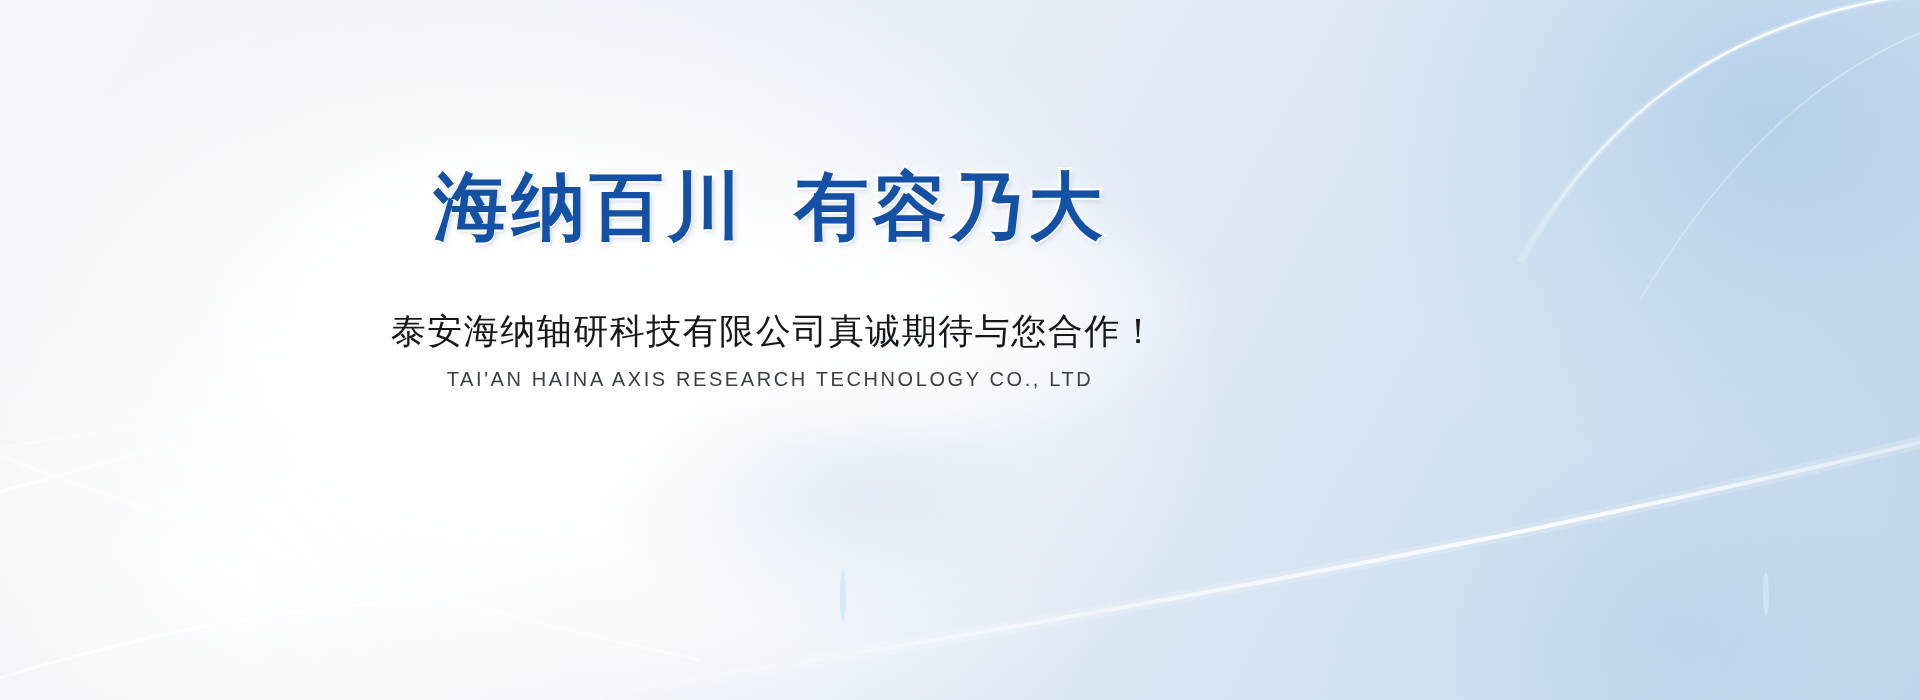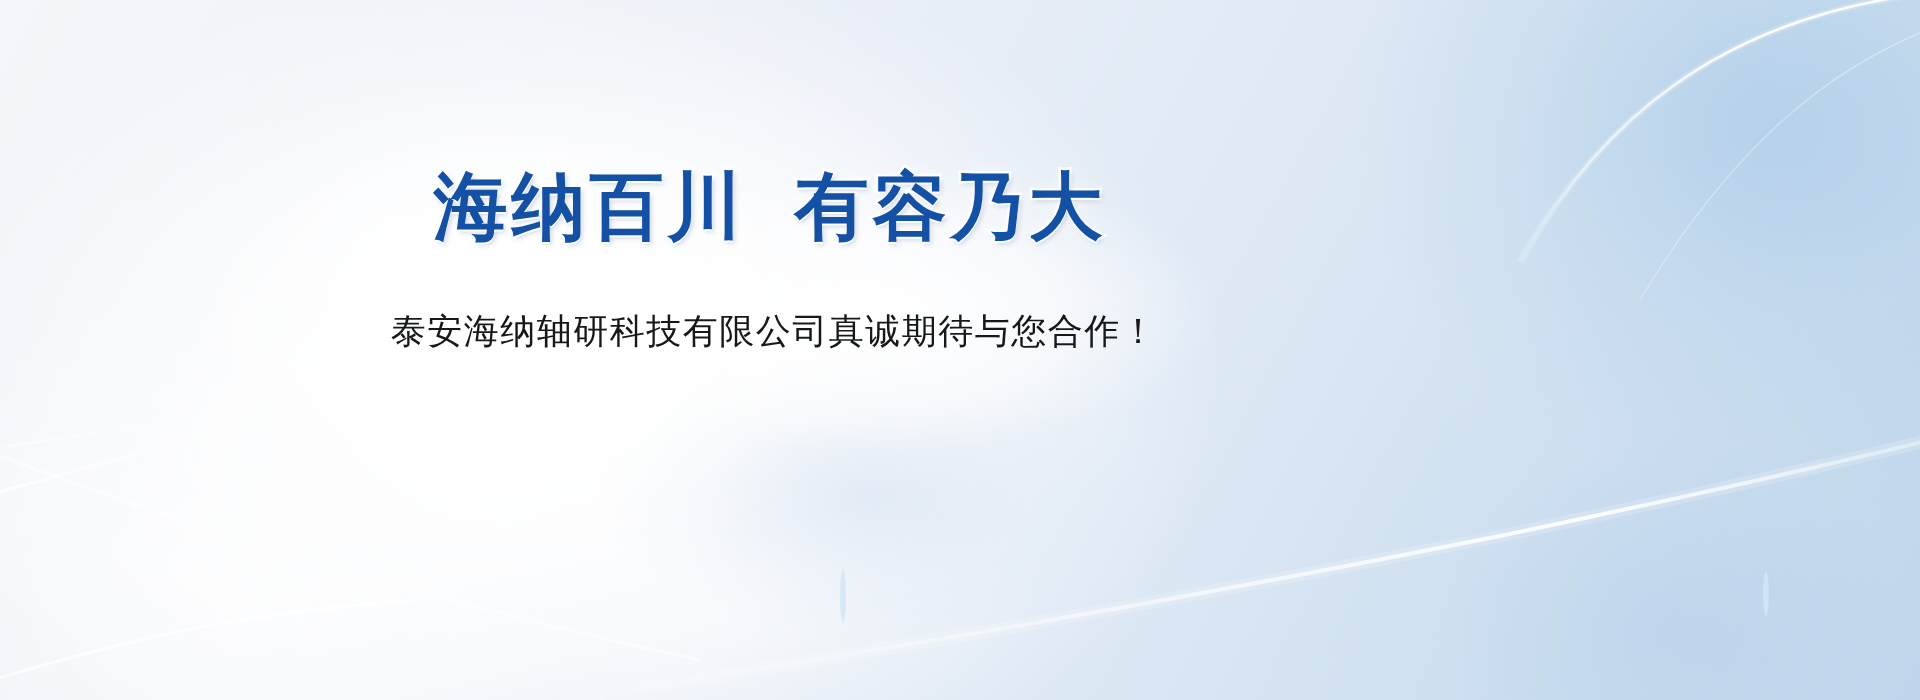--- a/index.html
+++ b/index.html
@@ -197,15 +197,16 @@
     <path d="M560,700 C820,660 1120,612 1500,536 C1700,494 1840,462 1930,440" fill="none" stroke="url(#sweepFade)" stroke-width="4"></path>
     <path d="M560,700 C820,660 1120,612 1500,536 C1700,494 1840,462 1930,440" fill="none" stroke="#ffffff" stroke-width="13" stroke-opacity="0.18"></path>
 
     <ellipse cx="843" cy="596" rx="3" ry="27" fill="#cfe6f7" opacity="0.75"></ellipse>
     <ellipse cx="1766" cy="594" rx="3" ry="22" fill="#d8ecfb" opacity="0.6"></ellipse>
   </svg>
 
   <div class="content">
     <div class="headline">海纳百川  有容乃大</div>
     <div class="subtitle-cn">泰安海纳轴研科技有限公司真诚期待与您合作！</div>
+    <div class="subtitle-en">TAI'AN HAINA AXIS RESEARCH TECHNOLOGY CO., LTD</div>
   </div>
 
 </div>
 
 </body></html>

